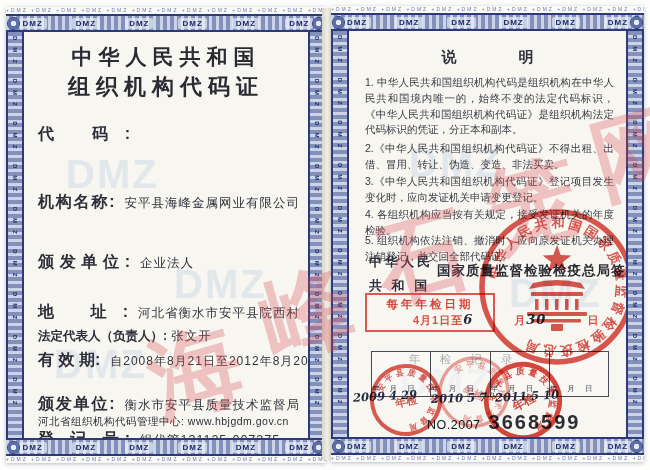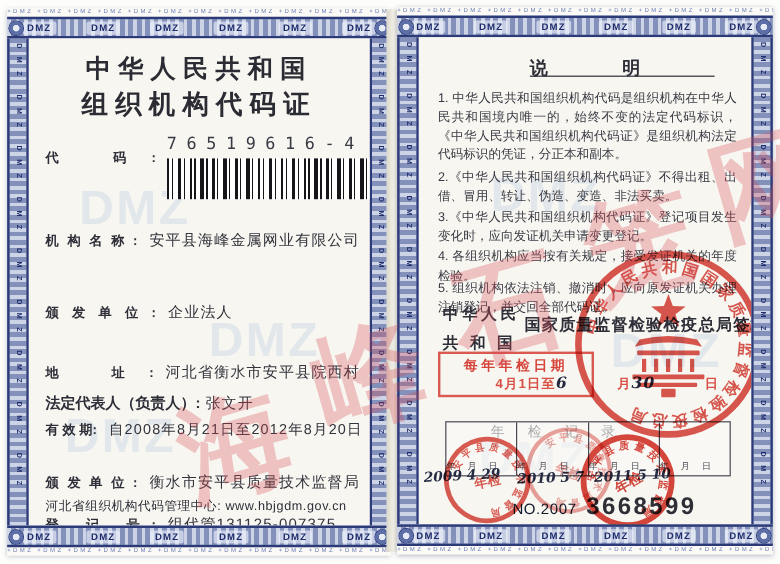--- a/index.html
+++ b/index.html
@@ -33,21 +33,21 @@
   .vband span { writing-mode:vertical-rl; font-size:6px; font-weight:bold; color:#1d2b6b;
                 letter-spacing:7px; display:block; margin:4px auto 0; }
 
   .paper { flex:1; position:relative; background:#f7f6f1; overflow:hidden; }
   .paperwm { position:absolute; font-size:40px; font-weight:bold; color:rgba(160,182,218,.24);
              letter-spacing:2px; pointer-events:none; }
 
   
   .title { position:absolute; width:100%; text-align:center; font-weight:bold; color:#2b2b33;
            font-size:21px; letter-spacing:6px; }
-  .lbl { display:inline-block; width:92px; font-weight:bold; color:#2e2e38; font-size:11px;
+  .lbl { display:inline-block; width:92px; font-weight:bold; color:#2e2e38; font-size:16px;
          text-align:justify; text-align-last:justify; }
   .val { color:#33333c; font-size:12.5px; letter-spacing:1px; }
   .row { position:absolute; left:14px; right:8px; display:flex; align-items:baseline; gap:10px; white-space:nowrap; }
   .code-digits { font-family:"DejaVu Sans Mono",monospace; font-size:14px; letter-spacing:8px; color:#3a3a44; }
   .barcode { width:188px; height:34px;
              background:repeating-linear-gradient(90deg,#15151a 0 2px,#fff 2px 4px,#15151a 4px 5px,#fff 5px 9px,
                         #15151a 9px 12px,#fff 12px 14px,#15151a 14px 15px,#fff 15px 19px); }
   .smallline { font-size:10.5px; color:#2e2e38; letter-spacing:.5px; white-space:nowrap; }
 
   
@@ -110,24 +110,20 @@
         <span class="paperwm" style="left:42px; top:120px;">DMZ</span>
         <span class="paperwm" style="left:150px; top:230px;">DMZ</span>
         <span class="paperwm" style="left:30px; top:310px;">DMZ</span>
 
         <div class="title" style="top:11px;">中华人民共和国</div>
         <div class="title" style="top:40px; font-size:22px;">组织机构代码证</div>
 
         <div class="row" style="top:92px;">
           <span class="lbl">代  码:</span>
         </div>
-        <div style="position:absolute; left:115px; top:80px;">
-          <div class="code-digits">76519616-4</div>
-          <div class="barcode" style="margin-top:4px;"></div>
-        </div>
 
         <div class="row" style="top:160px;">
           <span class="lbl">机构名称:</span>
           <span class="val">安平县海峰金属网业有限公司</span>
         </div>
         <div class="row" style="top:220px;">
           <span class="lbl">颁发单位:</span>
           <span class="val">企业法人</span>
         </div>
         <div class="row" style="top:270px;">
@@ -187,21 +183,21 @@
     </div>
     <div class="mid">
       <div class="vband">
           <span>DMZ DMZ DMZ DMZ DMZ DMZ DMZ DMZ DMZ </span>
         </div>
       <div class="paper">
         <span class="paperwm" style="left:60px; top:110px;">DMZ</span>
         <span class="paperwm" style="left:160px; top:240px;">DMZ</span>
         <span class="paperwm" style="left:50px; top:330px;">DMZ</span>
 
-        <div class="explain-head" style="top:17px;text-decoration:underline;">说明</div>
+        <div class="explain-head" style="top:17px;">说明</div>
 
         <div class="note" style="top:44px;">1. 中华人民共和国组织机构代码是组织机构在中华人民共和国境内唯一的，始终不变的法定代码标识，《中华人民共和国组织机构代码证》是组织机构法定代码标识的凭证，分正本和副本。</div>
         <div class="note" style="top:110px;">2.《中华人民共和国组织机构代码证》不得出租、出借、冒用、转让、伪造、变造、非法买卖。</div>
         <div class="note" style="top:143px;">3.《中华人民共和国组织机构代码证》登记项目发生变化时，应向发证机关申请变更登记。</div>
         <div class="note" style="top:176px;">4. 各组织机构应当按有关规定，接受发证机关的年度检验。</div>
         <div class="note" style="top:202px;">5. 组织机构依法注销、撤消时，应向原发证机关办理注销登记，并交回全部代码证。</div>
 
         <div class="issuer-left" style="left:20px; top:220px;">中华人民</div>
         <div class="issuer-left" style="left:20px; top:244px;">共 和 国</div>
         <div class="issuer-right" style="left:88px; top:231px;">国家质量监督检验检疫总局签章</div>

